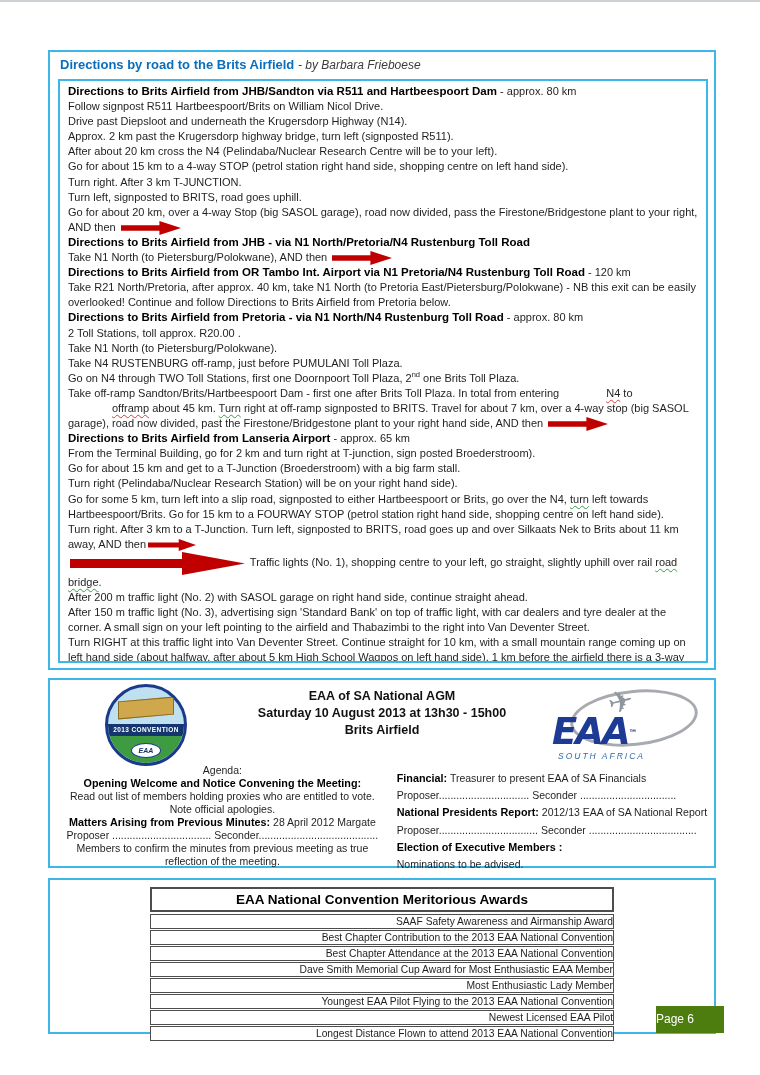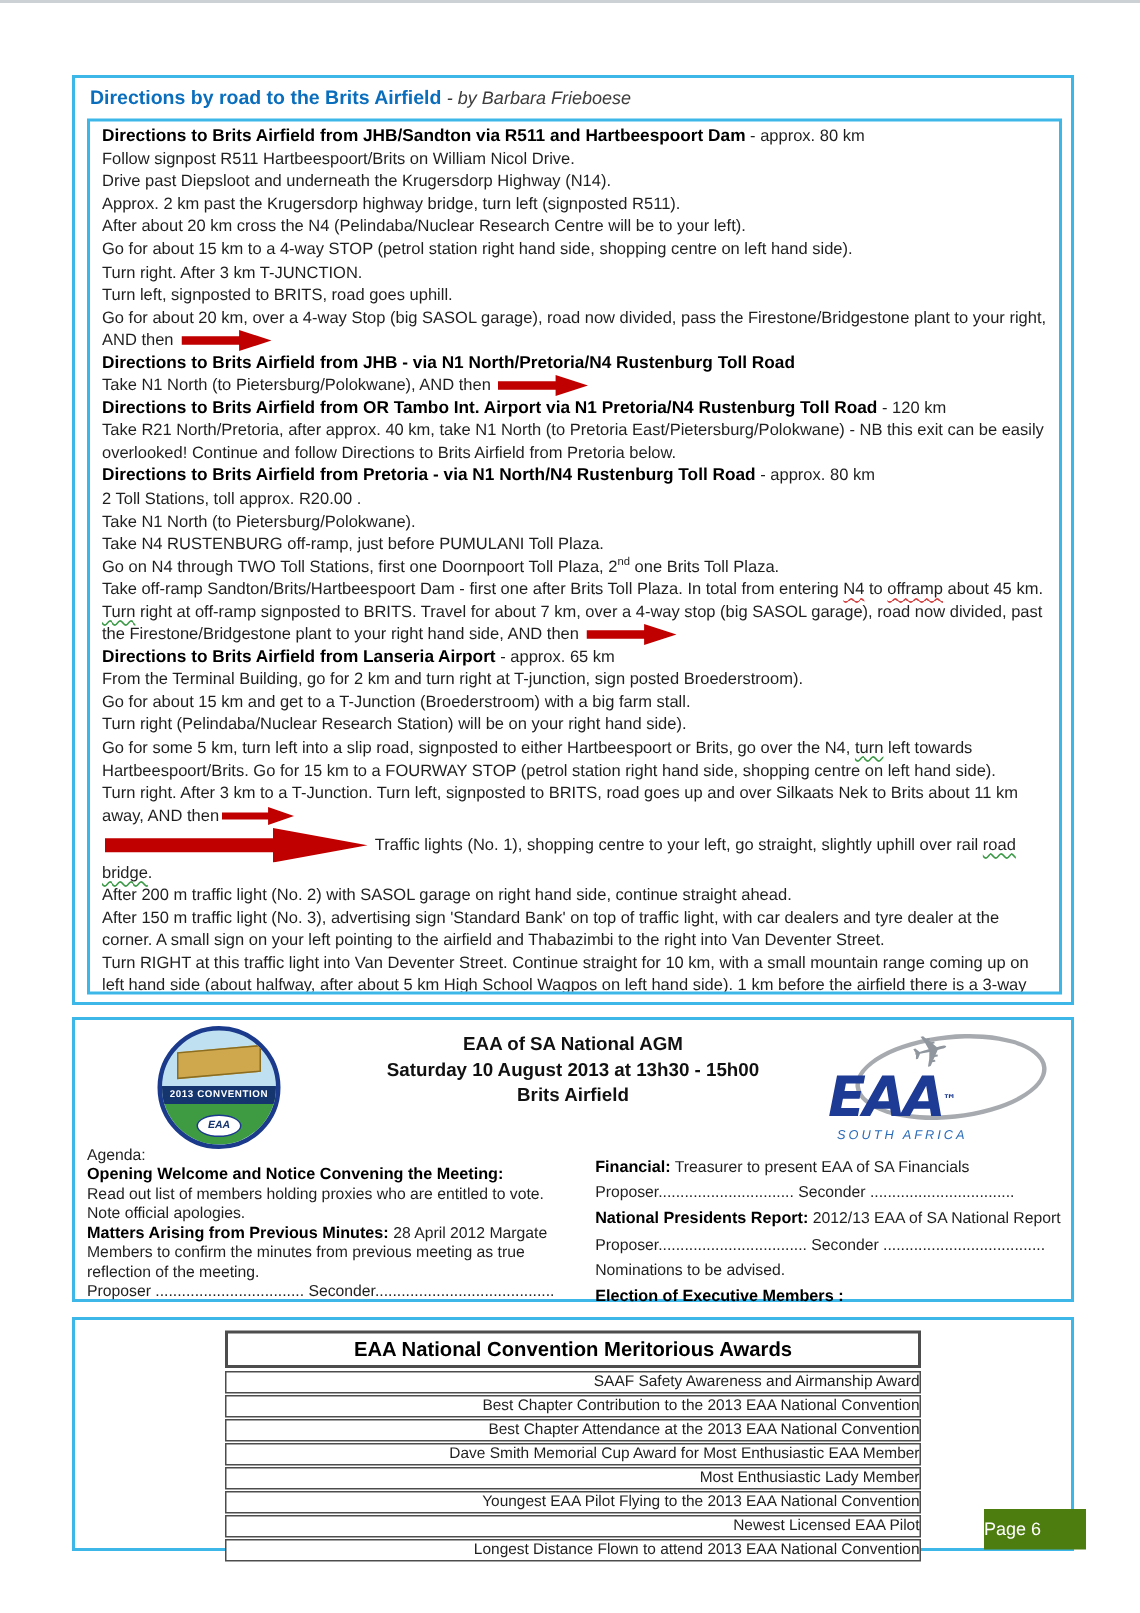--- a/index.html
+++ b/index.html
@@ -13,30 +13,30 @@
   
   #box1{top:48px;height:620px;}
   .box1-title{padding:5px 10px 2px 10px;font-size:13px;white-space:nowrap;}
   .t-main{color:#0a6ebd;font-weight:bold;}
   .t-by{color:#3c3c3c;font-style:italic;font-size:12px;}
   #dirbox{position:absolute;left:8px;right:6px;top:27px;bottom:5px;border:2px solid #3db6e8;
           padding:3px 8px 0 8px;overflow:hidden;box-sizing:border-box;}
   .tline{font-size:11px;line-height:15.1px;}
   .tline .b{font-weight:bold;font-size:11.5px;color:#000;}
   .tline sup{font-size:7.5px;line-height:0;}
-  .u-red{text-decoration:underline wavy #d43d3d 1px;text-underline-offset:2px;}
+  .u-red{text-decoration:underline wavy #d43d3d 1px;text-underline-offset:2px;margin-left:44px;}
   .u-green{text-decoration:underline wavy #3c9a47 1px;text-underline-offset:2px;}
   .arrow{display:inline-block;vertical-align:middle;margin:0 2px;}
   .arrow svg{display:block;}
 
   
   #box2{top:676px;height:190px;}
   .agm-head{margin:8px 165px 0 165px;text-align:center;font-weight:bold;font-size:12.5px;line-height:17px;color:#111;}
   .agm-cols{position:absolute;left:8px;right:6px;top:84px;bottom:4px;display:flex;}
-  .agm-left{width:338px;font-size:10.5px;line-height:13px;}
+  .agm-left{width:338px;font-size:10.5px;line-height:13px;text-align:center;}
   .agm-left .tline{font-size:10.5px;line-height:13px;}
   .agm-right{width:320px;margin-left:10px;padding-top:6px;font-size:10.5px;}
   .agm-right .tline{font-size:10.5px;line-height:17.2px;}
   .agm-cols .b{font-size:10.8px;}
 
   
   .badge{position:absolute;left:55px;top:4px;width:82px;height:82px;}
   .badge-circle{width:76px;height:76px;border-radius:50%;border:3px solid #1b3a8c;overflow:hidden;background:#bfe0f0;position:relative;}
   .hangar{position:absolute;top:12px;left:10px;right:10px;height:16px;background:#cfa84e;border:1px solid #8a6d20;transform:skewY(-5deg);}
   .field{position:absolute;bottom:0;left:0;width:100%;height:32px;background:#3f9b42;}
@@ -141,30 +141,30 @@
     <div class="logo-sub">SOUTH AFRICA</div>
   </div>
 
   <div class="agm-cols">
     <div class="agm-left">
         <div class="tline"><span>Agenda:</span></div>
         <div class="tline"><span class="b">Opening Welcome and Notice Convening the Meeting:</span></div>
         <div class="tline"><span>Read out list of members holding proxies who are entitled to vote.</span></div>
         <div class="tline"><span>Note official apologies.</span></div>
         <div class="tline"><span class="b">Matters Arising from Previous Minutes:</span><span>  28 April 2012 Margate</span></div>
+        <div class="tline"><span>Proposer .................................. Seconder.........................................</span></div>
         <div class="tline"><span>Members to confirm the minutes from previous meeting as true reflection of the meeting.</span></div>
-        <div class="tline"><span>Proposer .................................. Seconder.........................................</span></div>
       </div>
     <div class="agm-right">
         <div class="tline"><span class="b">Financial:</span><span> Treasurer to present EAA of SA Financials</span></div>
         <div class="tline"><span>Proposer............................... Seconder .................................</span></div>
         <div class="tline"><span class="b">National Presidents Report:</span><span> 2012/13 EAA of SA National Report</span></div>
         <div class="tline"><span>Proposer.................................. Seconder .....................................</span></div>
+        <div class="tline"><span class="b">Election of Executive Members :</span></div>
         <div class="tline"><span>Nominations to be advised.</span></div>
-        <div class="tline"><span class="b">Election of Executive Members :</span></div>
       </div>
   </div>
 </div>
 
 <div id="box3" class="cyanbox">
   <div class="awards-table">
     <div class="awards-title">EAA National Convention Meritorious Awards</div>
     <div class="awards-rows">
         <div class="award-row">SAAF Safety Awareness and Airmanship Award</div>
         <div class="award-row">Best Chapter Contribution to the 2013 EAA National Convention</div>

